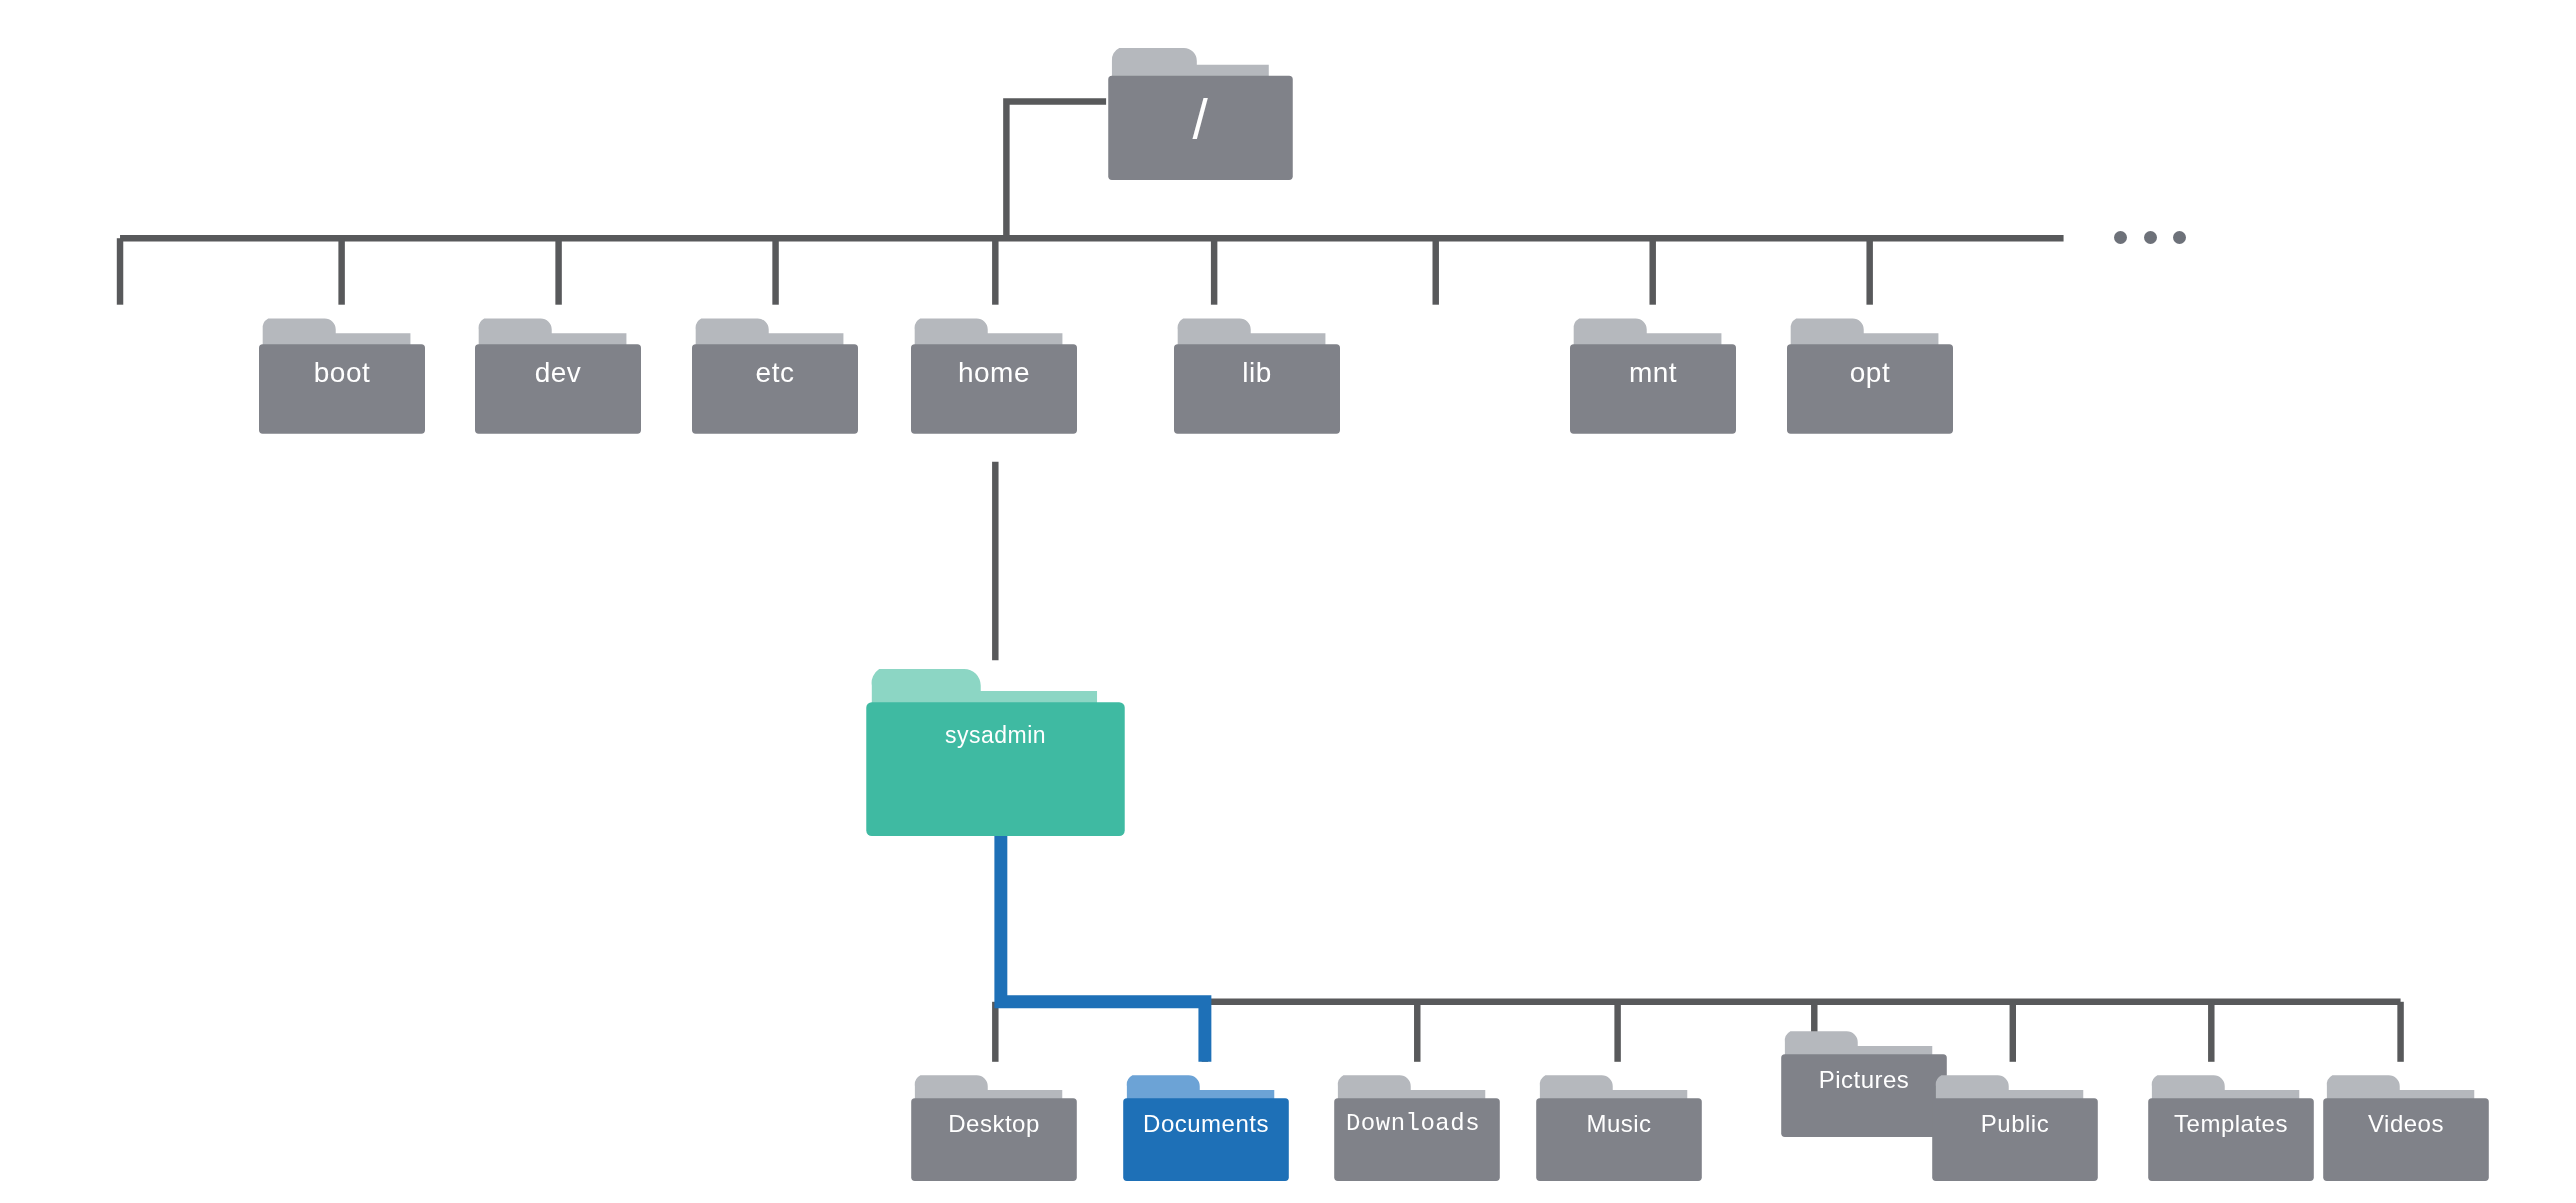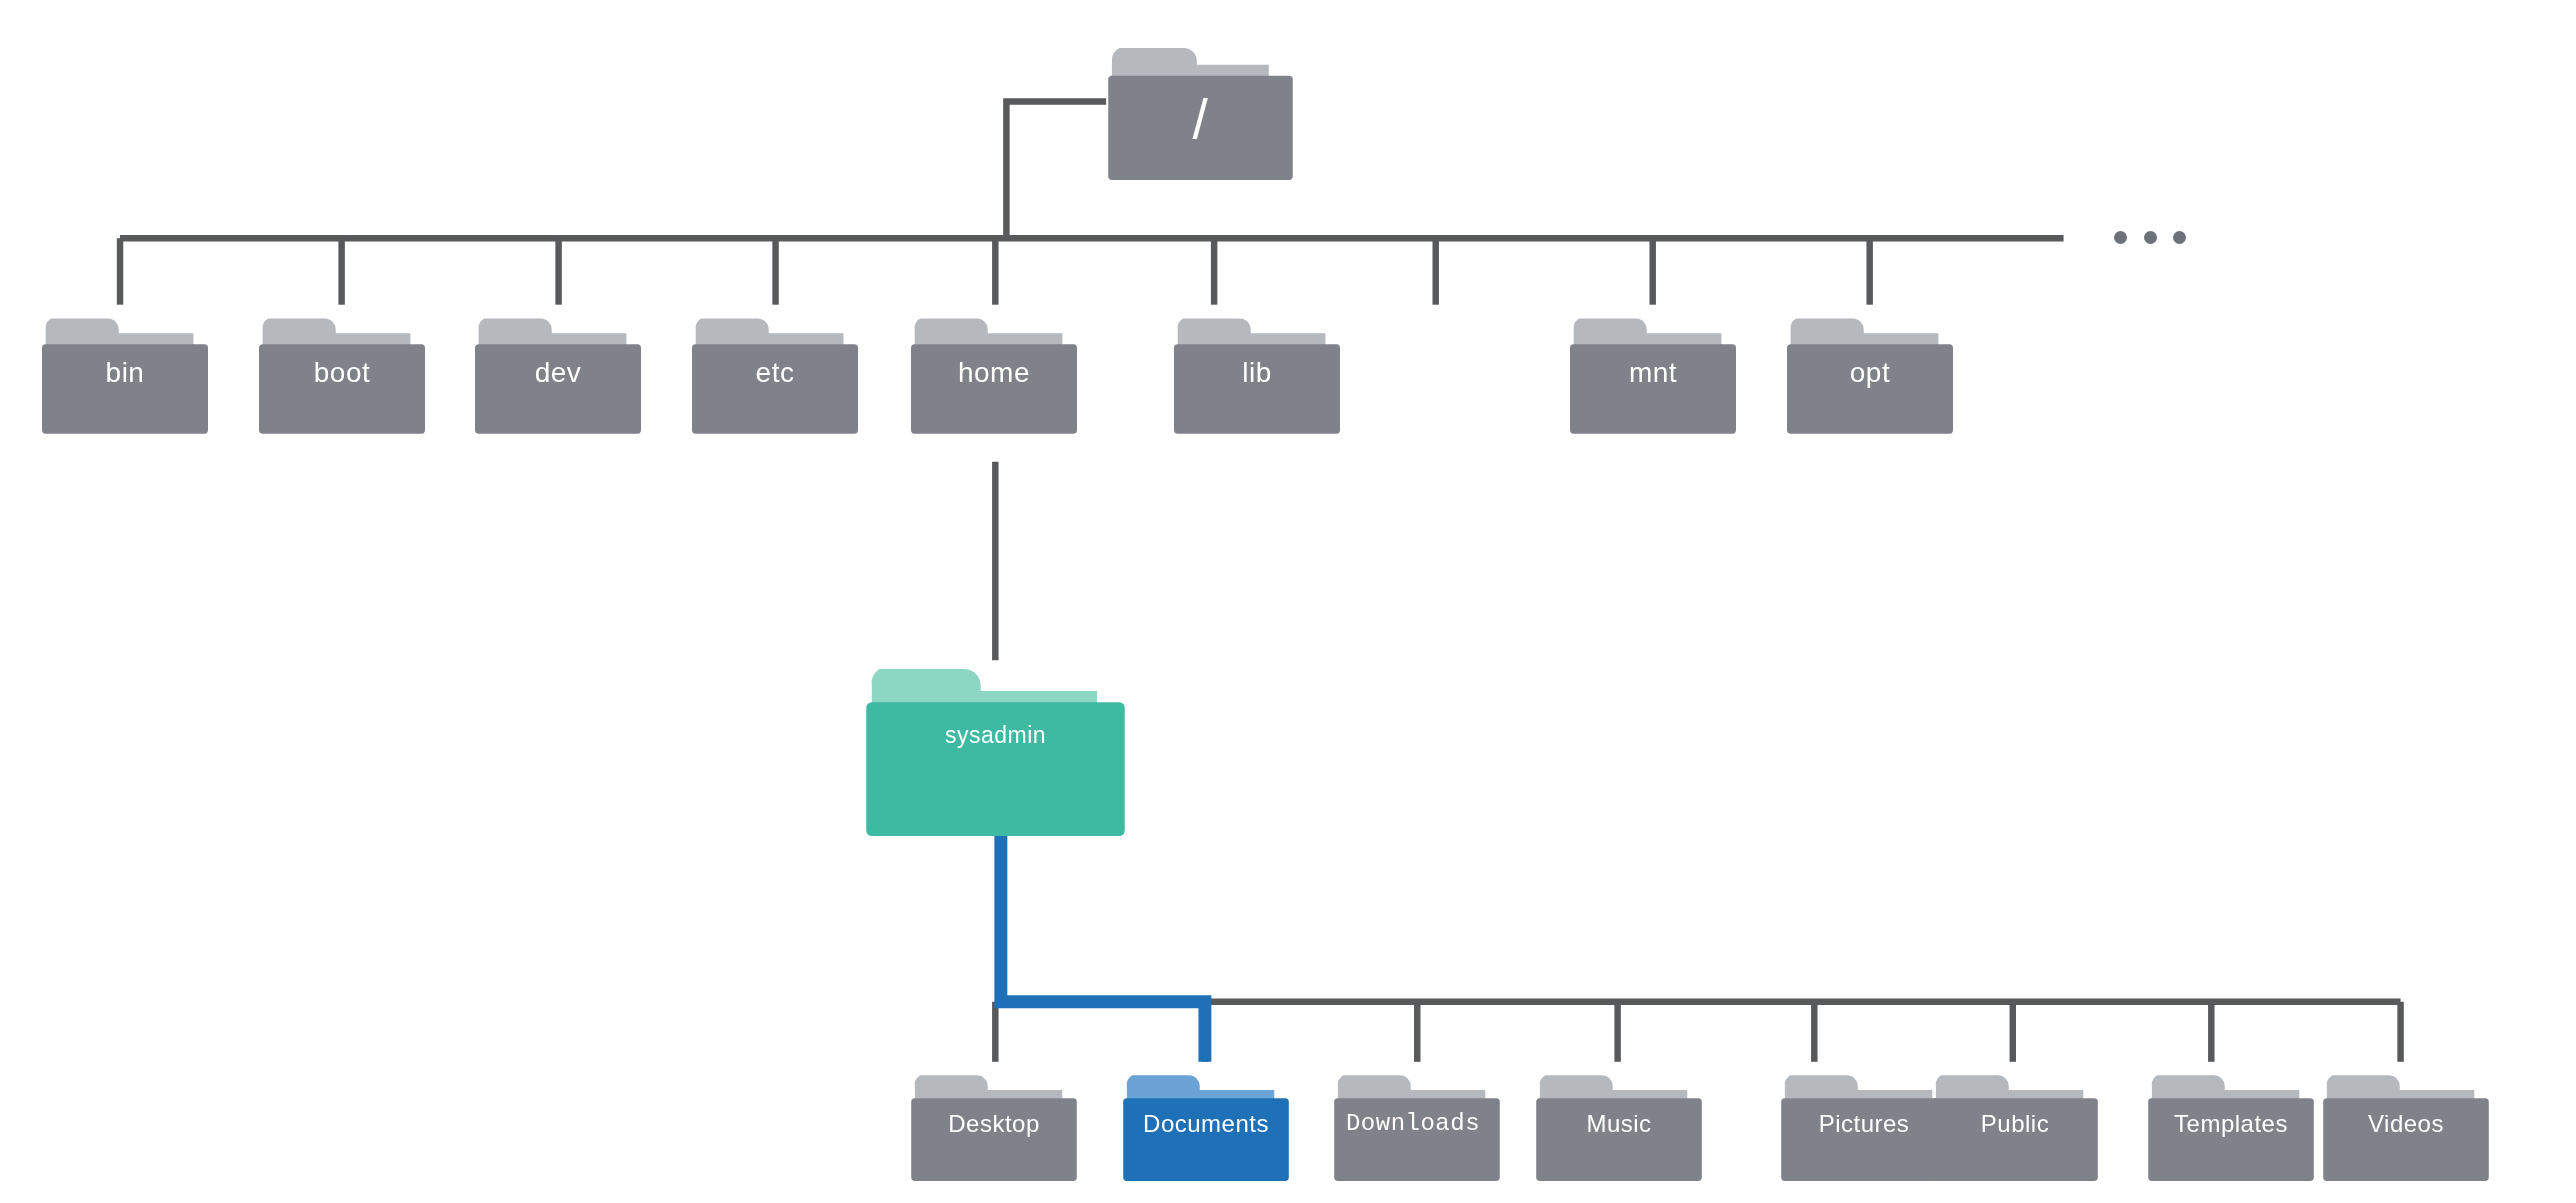--- a/index.html
+++ b/index.html
@@ -110,27 +110,20 @@
   </svg>
 
   <div class="folder root-folder" style="left:1108px; top:37px; width:185px;">
     <svg width="185" height="143" viewBox="0 0 200 155">
       <path d="M12 12 h70 a14 14 0 0 1 14 14 v4 h78 v16 H4 V26 a14 14 0 0 1 8 -14 z" fill="#b5b8bd"></path>
       <rect x="0" y="42" width="200" height="113" rx="4" fill="#808289"></rect>
     </svg>
     <div class="label">/</div>
   </div>
 
-  <div class="folder l1" style="left:42px;  top:309px; width:166px;">
-      <svg width="166" height="125" viewBox="0 0 180 135">
-    <path d="M10 10 h61.2 a12 12 0 0 1 12 12 v4 h81 v14 H4 V22 a12 12 0 0 1 6 -12 z" fill="#b5b8bd"></path>
-    <rect x="0" y="38" width="180" height="97" rx="4" fill="#808289"></rect>
-  </svg>
-      <div class="label">bin</div>
-    </div>
   <div class="folder l1" style="left:259px; top:309px; width:166px;">
       <svg width="166" height="125" viewBox="0 0 180 135">
     <path d="M10 10 h61.2 a12 12 0 0 1 12 12 v4 h81 v14 H4 V22 a12 12 0 0 1 6 -12 z" fill="#b5b8bd"></path>
     <rect x="0" y="38" width="180" height="97" rx="4" fill="#808289"></rect>
   </svg>
       <div class="label">boot</div>
     </div>
   <div class="folder l1" style="left:475px; top:309px; width:166px;">
       <svg width="166" height="125" viewBox="0 0 180 135">
     <path d="M10 10 h61.2 a12 12 0 0 1 12 12 v4 h81 v14 H4 V22 a12 12 0 0 1 6 -12 z" fill="#b5b8bd"></path>
@@ -209,21 +202,21 @@
   </svg>
       <div class="label">Downloads</div>
     </div>
   <div class="folder l3" style="left:1536px; top:1066px; width:166px;">
       <svg width="166" height="115" viewBox="0 0 180 125">
     <path d="M10 10 h61.2 a12 12 0 0 1 12 12 v4 h81 v14 H4 V22 a12 12 0 0 1 6 -12 z" fill="#b5b8bd"></path>
     <rect x="0" y="35" width="180" height="90" rx="4" fill="#808289"></rect>
   </svg>
       <div class="label">Music</div>
     </div>
-  <div class="folder l3" style="left:1733px; top:1066px; width:166px;padding-left:48px;">
+  <div class="folder l3" style="left:1733px; top:1022px; width:166px;padding-left:48px;">
       <svg width="166" height="115" viewBox="0 0 180 125">
     <path d="M10 10 h61.2 a12 12 0 0 1 12 12 v4 h81 v14 H4 V22 a12 12 0 0 1 6 -12 z" fill="#b5b8bd"></path>
     <rect x="0" y="35" width="180" height="90" rx="4" fill="#808289"></rect>
   </svg>
       <div class="label">Pictures</div>
     </div>
   <div class="folder l3" style="left:1932px; top:1066px; width:166px;">
       <svg width="166" height="115" viewBox="0 0 180 125">
     <path d="M10 10 h61.2 a12 12 0 0 1 12 12 v4 h81 v14 H4 V22 a12 12 0 0 1 6 -12 z" fill="#b5b8bd"></path>
     <rect x="0" y="35" width="180" height="90" rx="4" fill="#808289"></rect>

